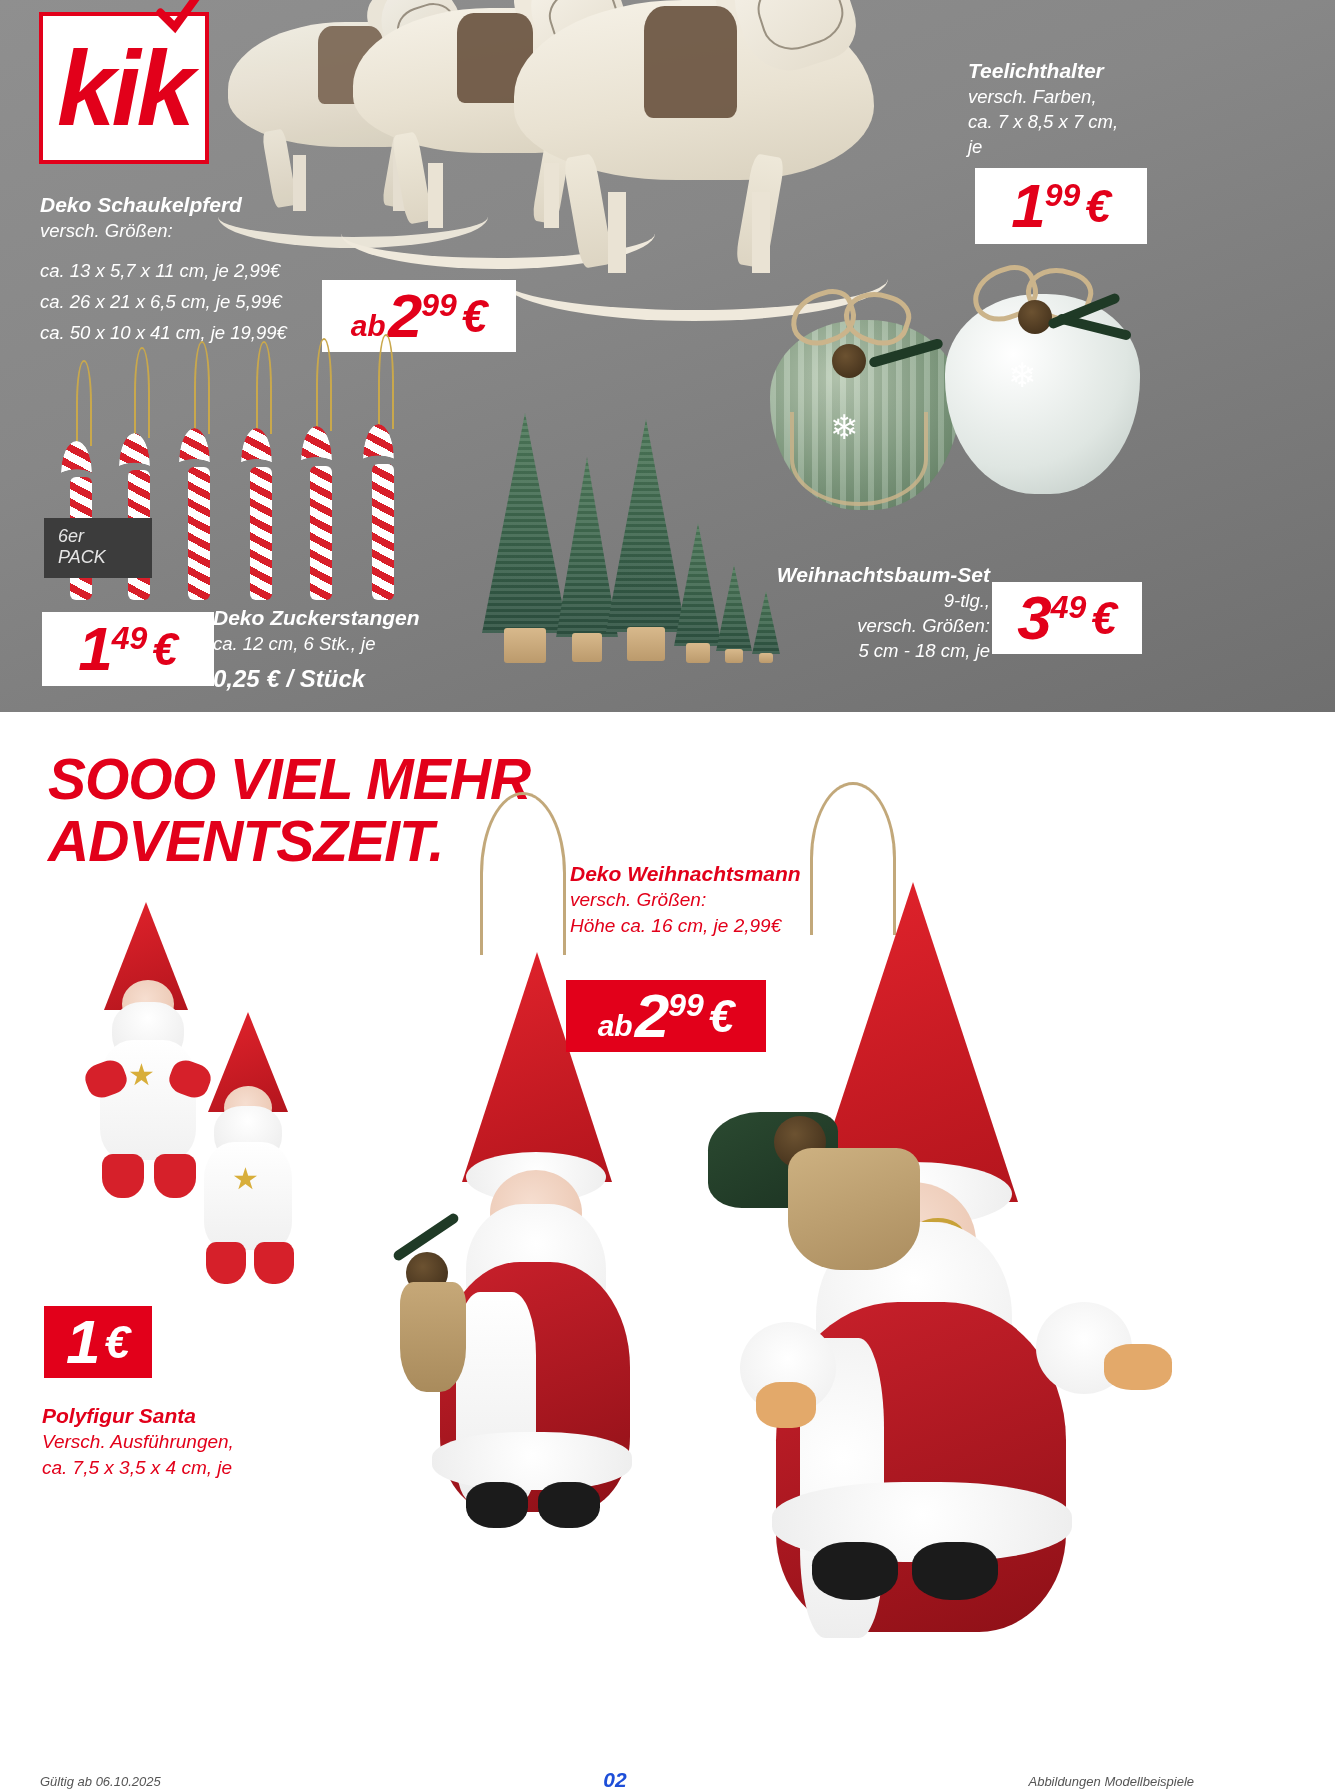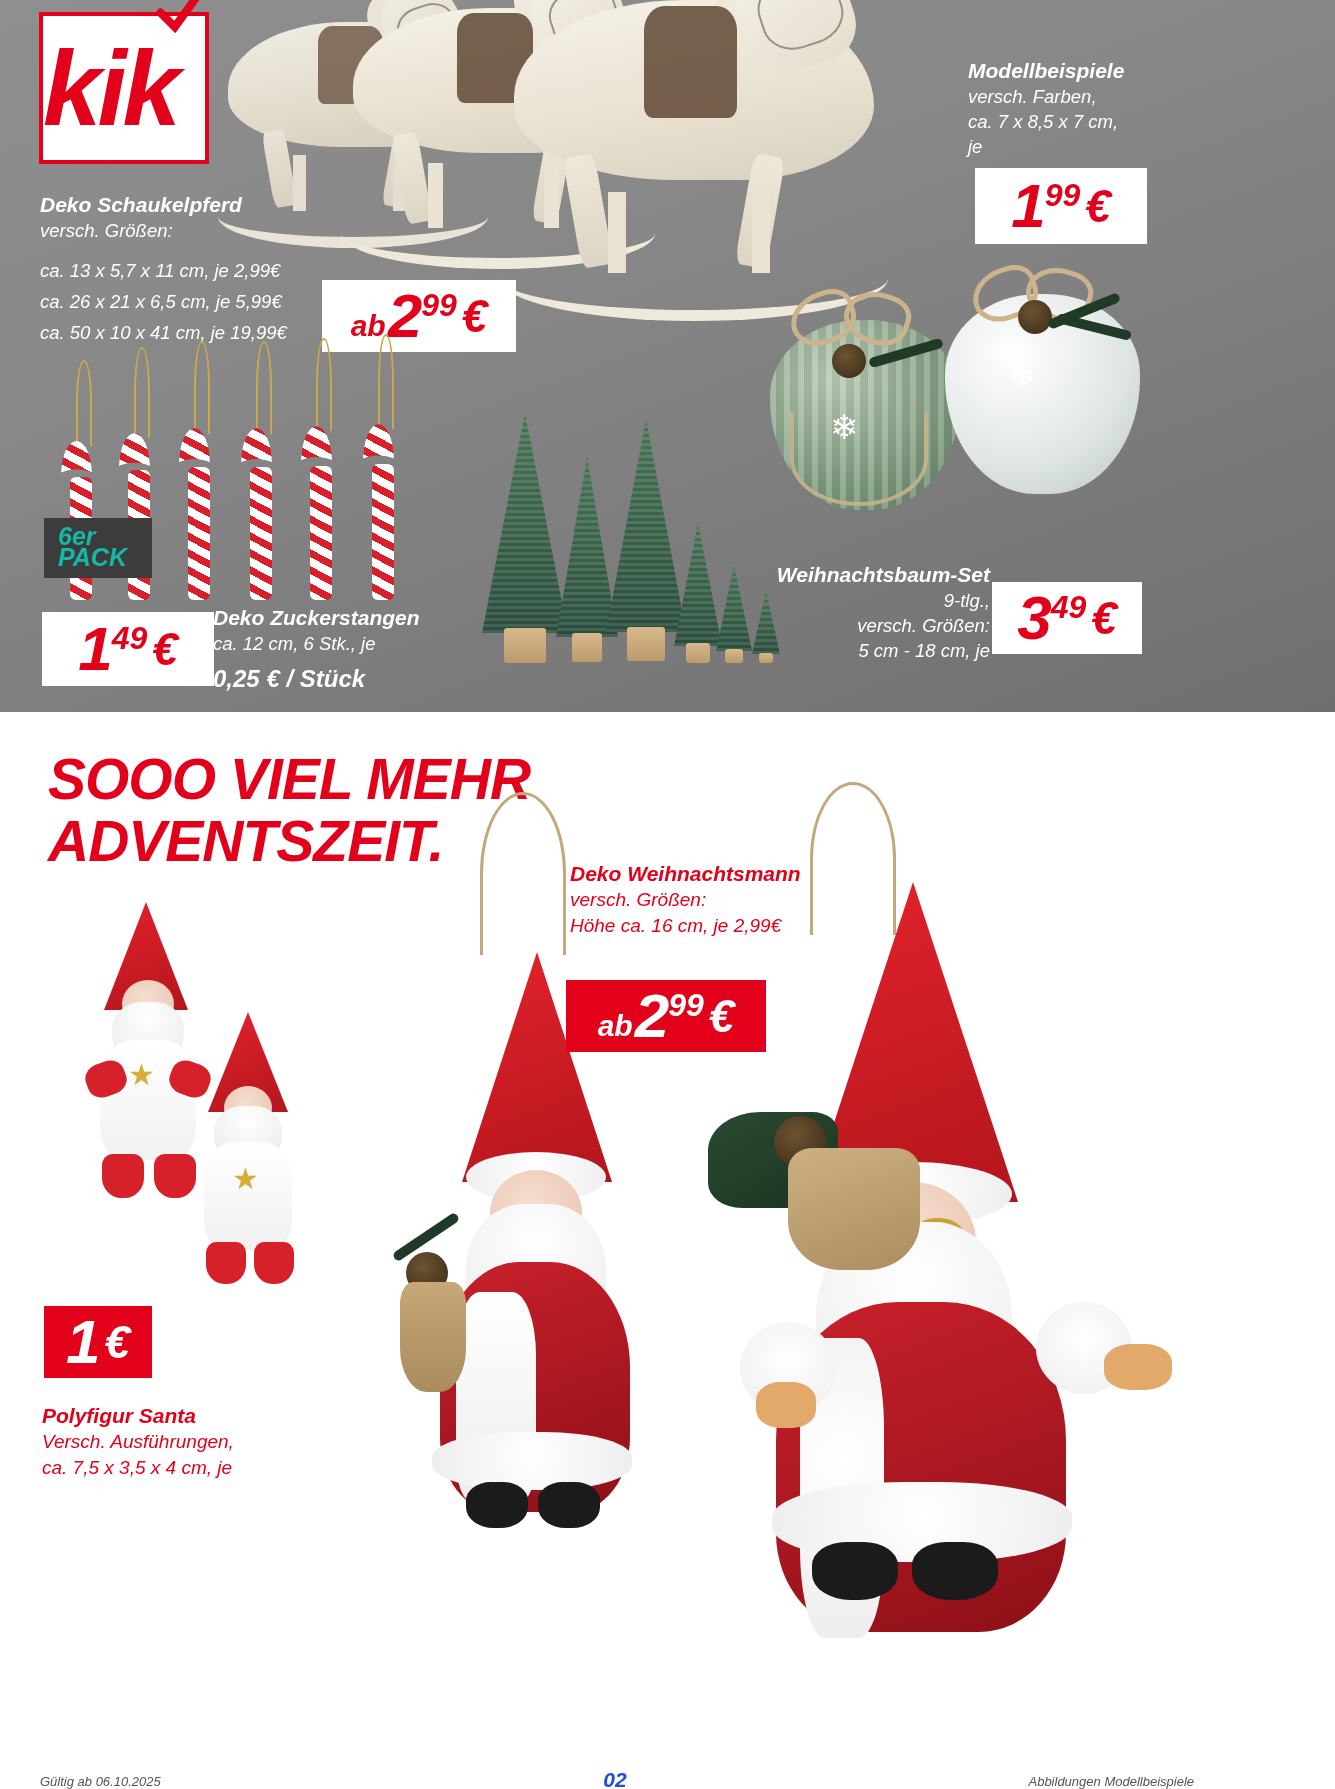--- a/index.html
+++ b/index.html
@@ -15,21 +15,21 @@
   
   .top-panel{
     position:absolute;left:0;top:0;width:1335px;height:712px;
     background:linear-gradient(160deg,#8f8f8f 0%,#878787 40%,#6f6f6f 100%);
     overflow:hidden;
   }
   
   .logo{
     position:absolute;left:39px;top:12px;width:170px;height:152px;
     background:#ffffff;border:4px solid #e2001a;box-sizing:border-box;
-    display:flex;align-items:center;
+    display:flex;align-items:center;justify-content:center;
   }
   .logo-text{
     color:#e2001a;font-weight:bold;font-style:italic;font-size:105px;
     line-height:1;letter-spacing:-4px;font-family:"Liberation Sans", sans-serif;
     position:relative;
   }
   .logo-check{
     position:absolute;right:-4px;top:-34px;width:54px;height:54px;
   }
 
@@ -47,22 +47,22 @@
   .price{
     color:#e2001a;font-weight:bold;font-style:italic;line-height:1;
     display:flex;align-items:flex-start;white-space:nowrap;
   }
   .price .ab{font-size:30px;align-self:flex-end;margin-bottom:6px;margin-right:2px;}
   .price .big{font-size:62px;letter-spacing:-1px;}
   .price .cents{font-size:32px;margin-top:4px;}
   .price .eur{font-size:46px;margin-left:5px;align-self:center;}
 
   .pack-badge{
-    position:absolute;background:#3c3c3c;color:#14b8a6;font-style:italic;
-    font-weight:bold;padding:8px 14px 10px 14px;line-height:21px;font-size:25px;
+    position:absolute;background:#3c3c3c;color:#e5e5e5;font-style:italic;
+    font-weight:normal;padding:8px 14px 10px 14px;line-height:21px;font-size:18px;
     box-sizing:border-box;
   }
 
   
   .img{position:absolute;}
 
   
   .horse{position:absolute;}
   .horse .body{
     position:absolute;left:0;top:0;width:100%;height:58%;
@@ -277,21 +277,21 @@
     <div class="pricetag" style="left:322px;top:280px;width:194px;height:72px;">
       <div class="price">
         <span class="ab">ab</span>
         <span class="big">2</span>
         <span class="cents">99</span>
         <span class="eur">€</span>
       </div>
     </div>
 
     <div class="txt" style="left:968px;top:58px;width:330px;">
-      <div class="hd">Modellbeispiele</div>
+      <div class="hd">Teelichthalter</div>
       <div class="sub">versch. Farben,</div>
       <div class="sub">ca. 7 x 8,5 x 7 cm,</div>
       <div class="sub">je</div>
     </div>
 
     <div class="pricetag" style="left:975px;top:168px;width:172px;height:76px;">
       <div class="price">
         <span class="big">1</span>
         <span class="cents">99</span>
         <span class="eur">€</span>

